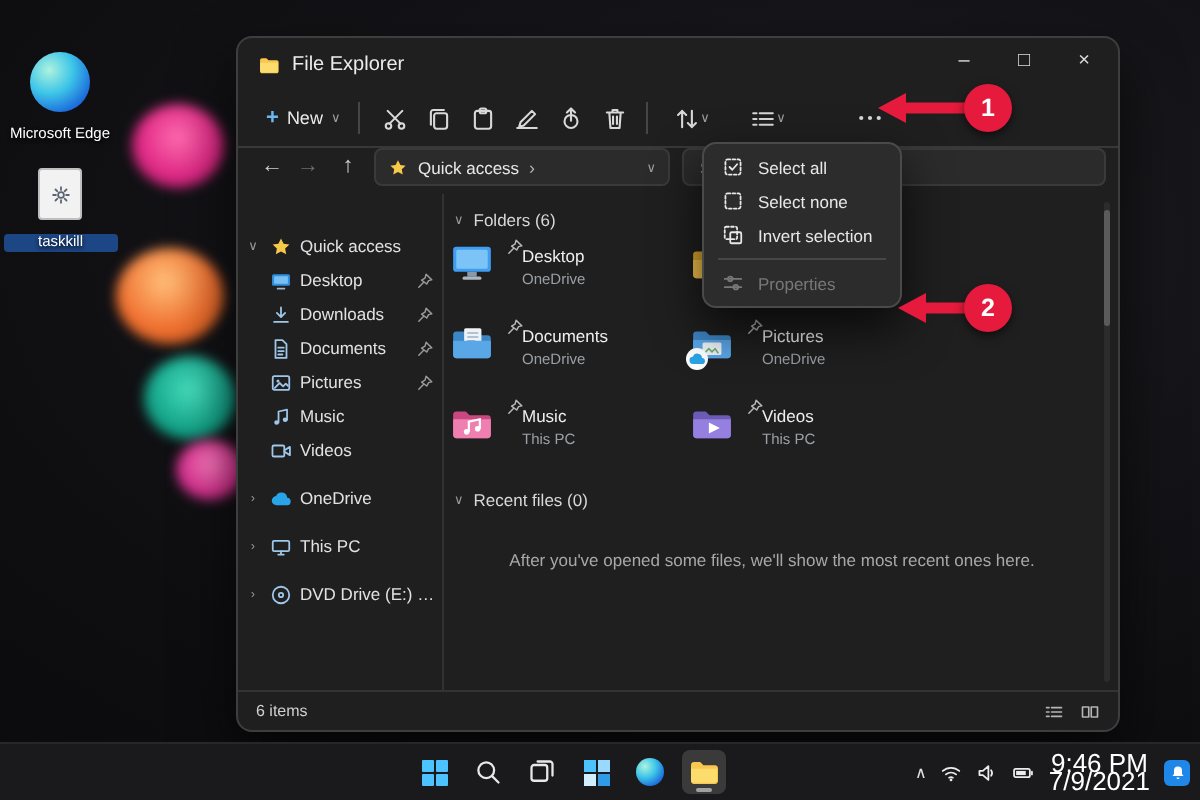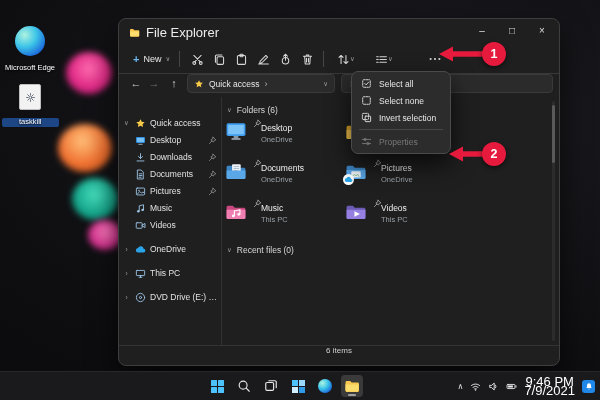--- a/index.html
+++ b/index.html
@@ -20,21 +20,21 @@
     background:radial-gradient(circle at 32% 30%, #aef2df 0%, #3ec6e8 40%, #1d6fdd 75%, #124db0 100%);}
   .bat-file{width:20px;height:24px;margin:0 auto;background:#f2f2f2;border-radius:2px;border:1px solid #bfbfbf;
     display:flex;align-items:center;justify-content:center;color:#5a6470;}
   .sel-bg{background:rgba(38,106,210,.6);border-radius:2px;padding:0 17px;}
 
   
   .win{position:absolute;left:118px;top:18px;width:442px;height:348px;box-sizing:border-box;
     background:#1f1f1f;border:1px solid #3e3e3e;border-radius:8px;overflow:hidden;
     box-shadow:0 14px 30px rgba(0,0,0,.65);z-index:10;}
   .titlebar{position:absolute;left:0;top:0;right:0;height:26px;display:flex;align-items:center;padding:0 10px;gap:6px;}
-  .title-text{font-size:13px;color:#ececec;}
+  .title-text{font-size:10px;color:#ececec;}
   .wc{position:absolute;top:0;width:30px;height:24px;line-height:24px;text-align:center;color:#dcdcdc;font-size:10px;}
   .wc.min{right:62px}.wc.max{right:32px}.wc.close{right:2px}
 
   .toolbar{position:absolute;left:0;top:26px;right:0;height:28px;border-bottom:1px solid #383838;}
   .tbtn{position:absolute;top:4px;height:20px;width:20px;display:flex;align-items:center;justify-content:center;
     color:#d8d8d8;border-radius:4px;}
   .newbtn{position:absolute;left:8px;top:3px;height:22px;display:flex;align-items:center;gap:4px;padding:0 6px;border-radius:4px;}
   .newbtn .plus{color:#6ab7f2;font-size:11px;font-weight:bold;}
   .newbtn .nlabel{font-size:9px;color:#eaeaea;}
   .chev{font-size:6.5px;color:#9f9f9f;}
@@ -69,21 +69,21 @@
   .tile .tname{position:absolute;left:36px;top:4px;font-size:8.5px;color:#efefef;white-space:nowrap;}
   .tile .tloc{position:absolute;left:36px;top:16px;font-size:7.5px;color:#9aa0a6;white-space:nowrap;}
   .badge{position:absolute;left:-2px;top:15px;width:11px;height:11px;border-radius:50%;background:#fff;
     display:flex;align-items:center;justify-content:center;}
   .empty-text{position:absolute;left:106px;right:12px;top:256px;text-align:center;font-size:8.5px;color:#a8a8a8;}
 
   .sbar{position:absolute;right:4px;top:82px;width:3px;height:240px;background:#2c2c2c;border-radius:2px;}
   .sbar .thumb{position:absolute;left:0;top:4px;width:3px;height:58px;background:#5a5a5a;border-radius:2px;}
 
   .status{position:absolute;left:0;right:0;bottom:0;height:19px;border-top:1px solid #333;display:flex;align-items:center;
-    padding:0 9px;font-size:8px;color:#cfcfcf;gap:8px;flex-direction:column;}
+    padding:0 9px;font-size:8px;color:#cfcfcf;gap:8px;}
   .status .sright{margin-left:auto;display:flex;gap:8px;color:#b5b5b5;}
 
   .menu{position:absolute;left:232px;top:52px;width:100px;box-sizing:border-box;background:#2c2c2c;
     border:1px solid #4a4a4a;border-radius:7px;box-shadow:0 10px 24px rgba(0,0,0,.7);padding:3px;z-index:50;}
   .mi{height:17px;display:flex;align-items:center;gap:7px;padding:0 6px;font-size:8.5px;border-radius:4px;color:#e8e8e8;}
   .mi .ic{width:11px;height:11px;}
   .mi.disabled{color:#787878;text-align:right;}
   .mi.highlight{background:#3a3a3a;box-shadow:inset 0 0 0 1px #6d6d6d;}
   .msep{height:1px;background:#474747;margin:3px 4px;}
 
@@ -525,20 +525,21 @@
           <use href="#s-pin"></use>
         </svg>
       <div class="tname">Videos</div>
       <div class="tloc">This PC</div>
     </div>
 
     <div class="sec-head" style="left:108px;top:226px">
       <span class="hchev">∨</span>
       <span>Recent files (0)</span>
     </div>
+    <div class="empty-text">After you've opened some files, we'll show the most recent ones here.</div>
 
     <div class="sbar">
         <div class="thumb"></div>
       </div>
 
     <div class="status">
       <span>6 items</span>
       <span class="sright">
         <svg class="ic" width="10" height="10" viewBox="0 0 16 16">
             <use href="#s-view"></use>

